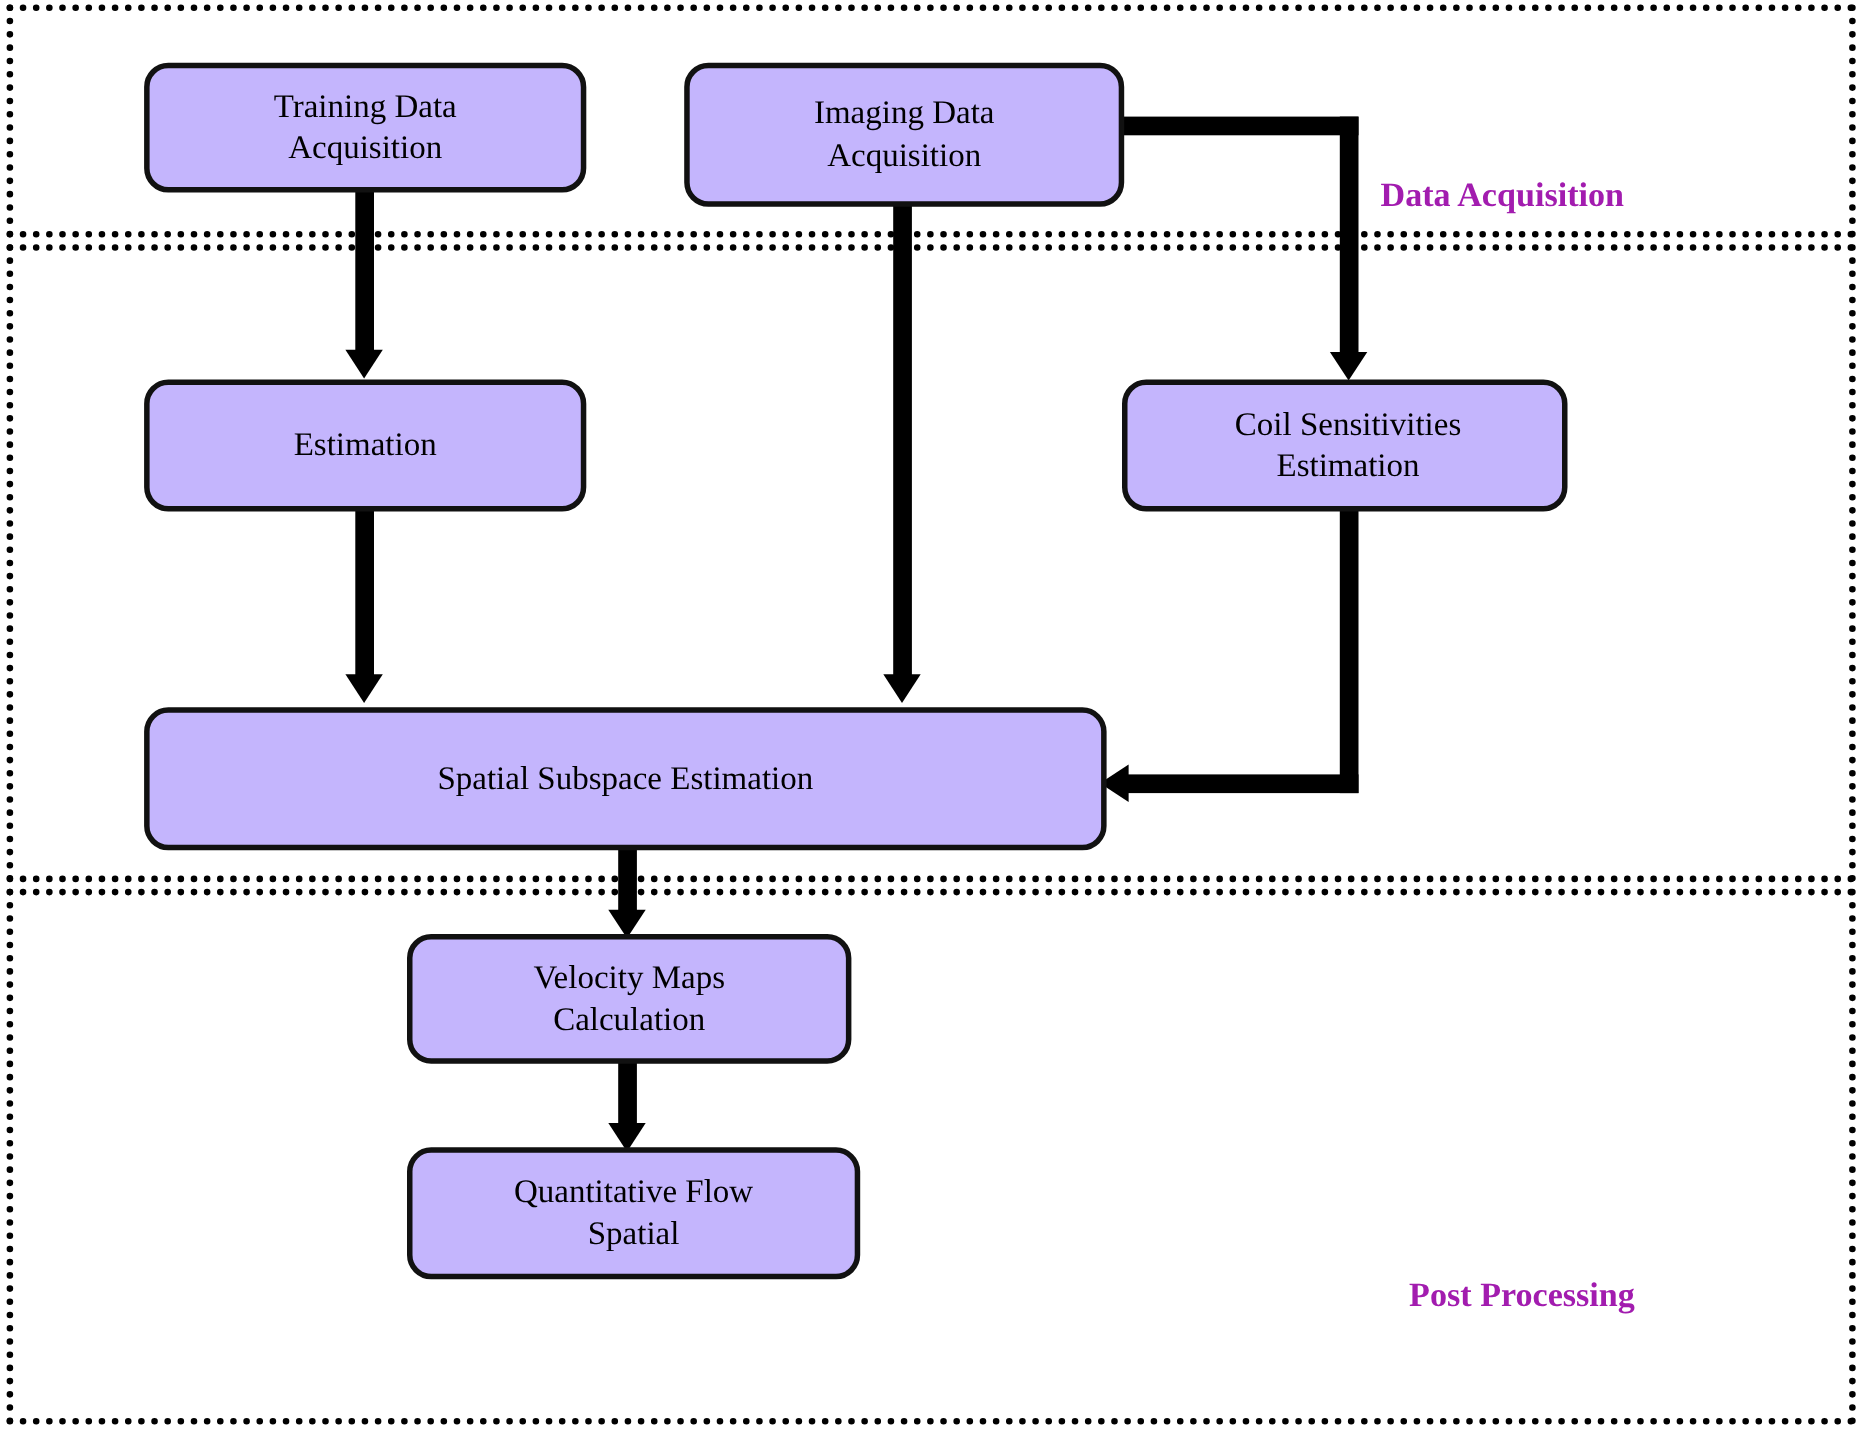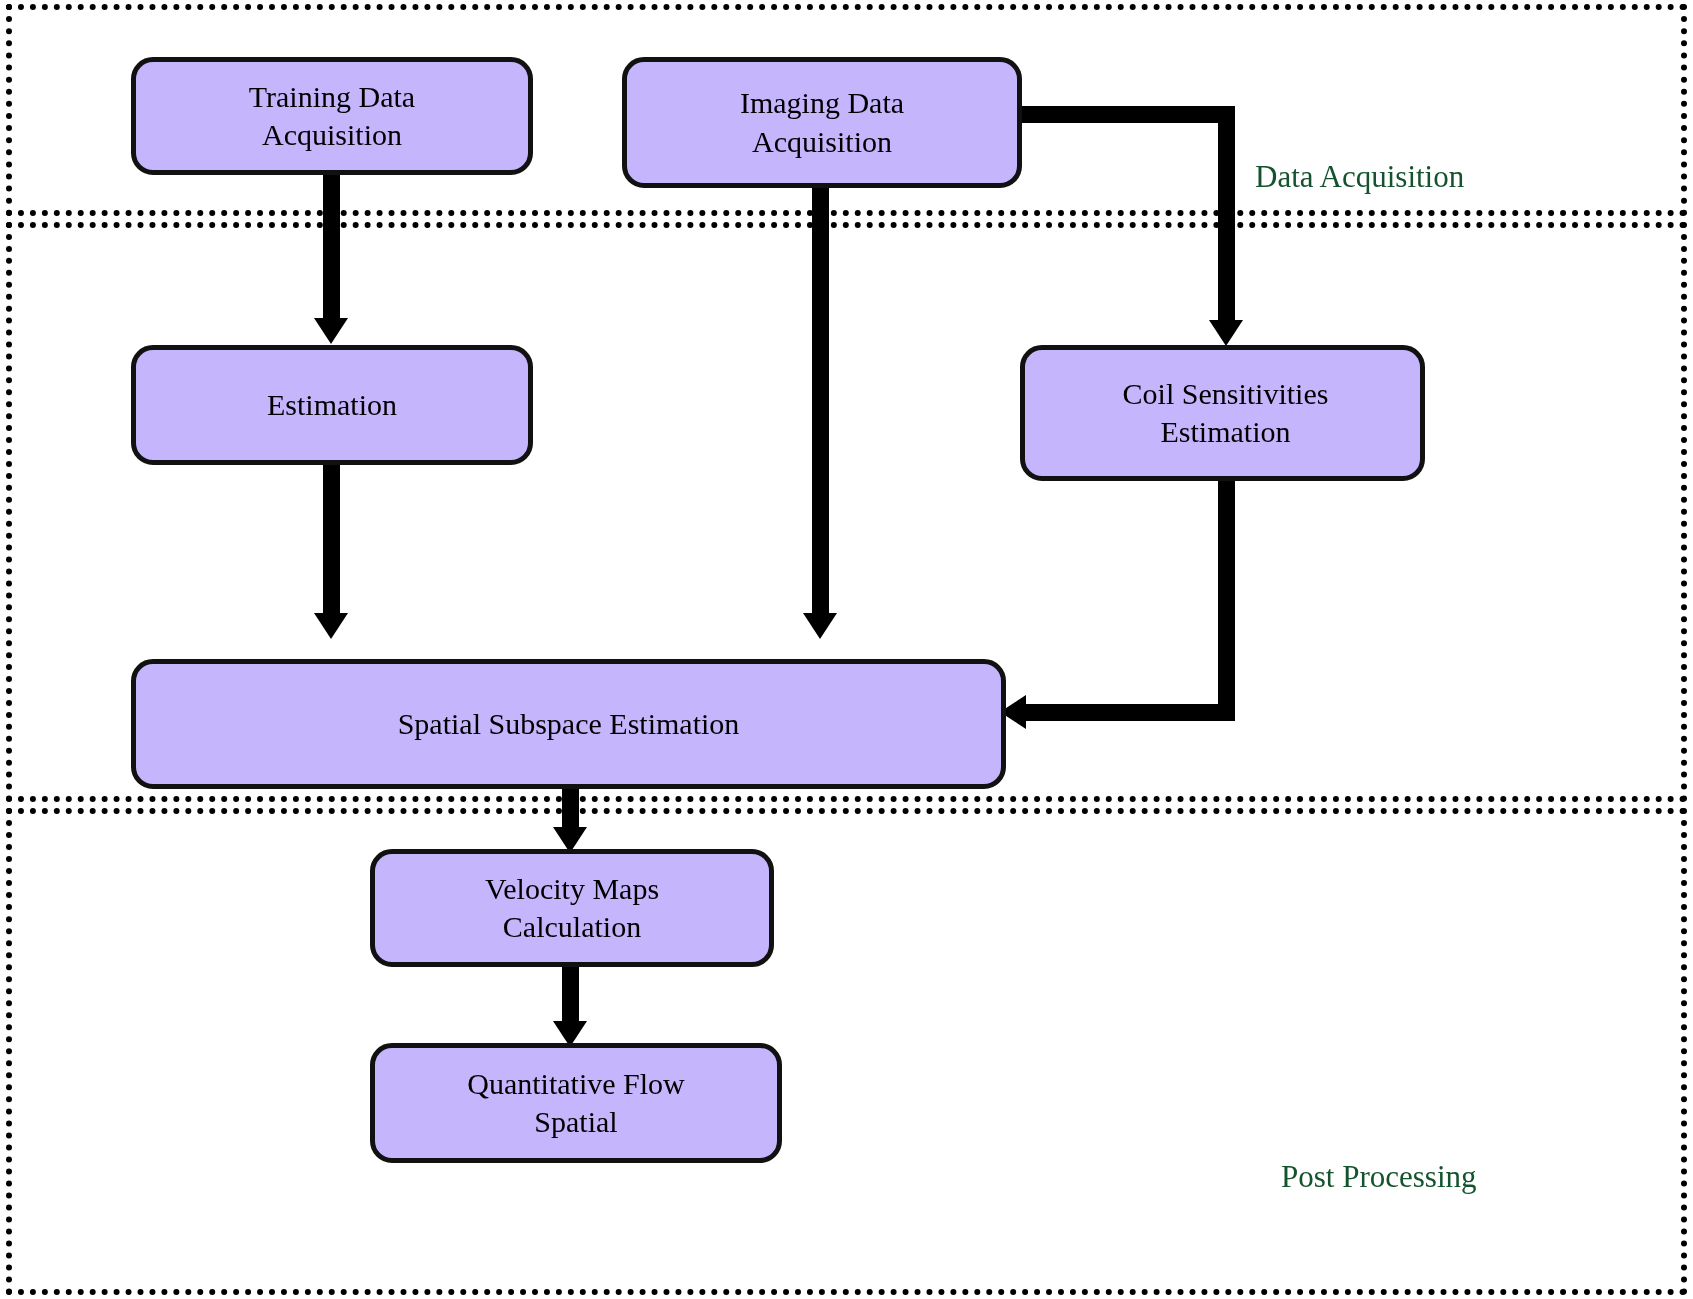--- a/index.html
+++ b/index.html
@@ -18,23 +18,23 @@
 
   
   .section {
     position: absolute;
     border: 6px dotted #000000;
     box-sizing: border-box;
   }
   .section-label {
     position: absolute;
     font-family: "Liberation Serif", serif;
-    font-weight: normal;
+    font-weight: bold;
     font-size: 31px;
-    color: #14532d;
+    color: #a21caf;
     white-space: nowrap;
   }
 
   
   .node {
     position: absolute;
     box-sizing: border-box;
     border: 5px solid #111111;
     border-radius: 22px;
     background: #c4b5fd;
@@ -121,28 +121,28 @@
       <span>Acquisition</span>
     </div>
   </div>
 
   <div class="node" style="left:131px; top:345px; width:402px; height:120px;">
     <div>
       <span>Estimation</span>
     </div>
   </div>
 
-  <div class="node" style="left:1020px; top:345px; width:405px; height:136px;padding-left:16px;">
+  <div class="node" style="left:1020px; top:345px; width:405px; height:120px;padding-left:16px;">
     <div>
       <span>Coil Sensitivities</span>
       <span>Estimation</span>
     </div>
   </div>
 
-  <div class="node" style="left:131px; top:643px; width:875px; height:130px;margin-top:16px;">
+  <div class="node" style="left:131px; top:643px; width:875px; height:130px;">
     <div>
       <span>Spatial Subspace Estimation</span>
     </div>
   </div>
 
   <div class="node" style="left:370px; top:849px; width:404px; height:118px;">
     <div>
       <span>Velocity Maps</span>
       <span>Calculation</span>
     </div>

